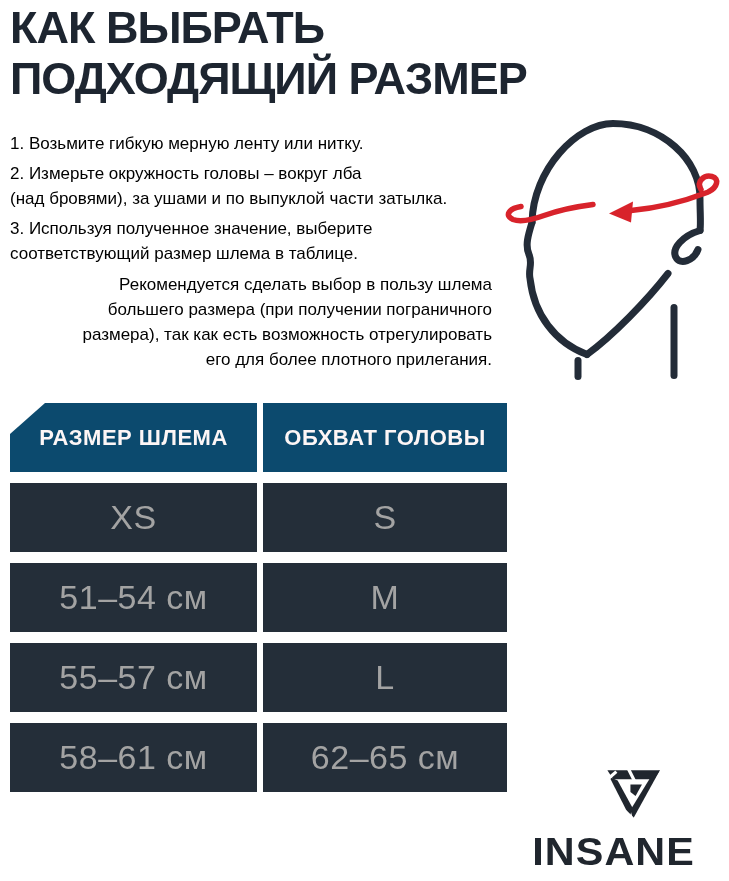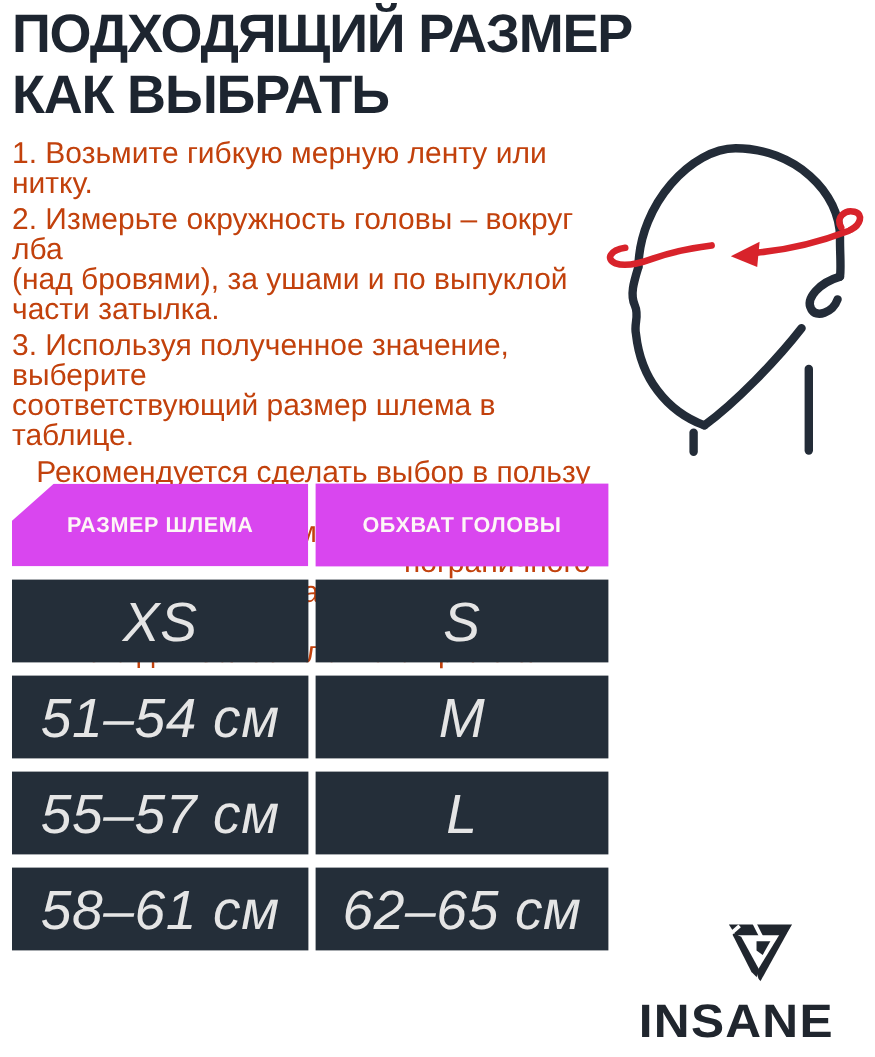--- a/index.html
+++ b/index.html
@@ -13,53 +13,53 @@
   
   .title{
     position:absolute;left:10px;top:2px;
     color:#1d2530;
     font-size:45px;line-height:51px;font-weight:700;
     letter-spacing:-1px;
     text-transform:uppercase;
   }
   
   .instructions{
-    position:absolute;left:10px;top:116px;width:482px;
-    color:#c2410c;
-    font-size:25px;line-height:25px;
+    position:absolute;left:10px;top:131px;width:482px;
+    color:#000000;
+    font-size:17px;line-height:25px;
   }
   .instructions .item{white-space:pre-line;margin:0 0 5px 0;}
   .instructions .recommendation{white-space:pre-line;margin-top:6px;text-align:right;}
   
   .head-figure{
     position:absolute;left:485px;top:106px;width:240px;height:290px;
   }
   
   .size-table{
     position:absolute;left:10px;top:403px;
     display:grid;
     grid-template-columns:247px 244px;
     grid-auto-rows:69px;
     column-gap:6px;row-gap:11px;
   }
   .cell{
     display:flex;align-items:center;justify-content:center;
   }
   .cell.head{
-    background:#d946ef;
+    background:#0c4a6e;
     color:#fdf6f6;
-    font-size:18px;font-weight:700;letter-spacing:.5px;
+    font-size:22px;font-weight:700;letter-spacing:.5px;
   }
   .cell.head.first{
     clip-path:polygon(0 31px,35px 0,100% 0,100% 100%,0 100%);
   }
   .cell.dark{
     background:#242e39;
-    color:#e5e5e5;
-    font-size:46px;font-weight:400;letter-spacing:.5px;font-style:italic;
+    color:#a3a3a3;
+    font-size:34px;font-weight:400;letter-spacing:.5px;
   }
   
   .brand{
     position:absolute;left:538px;top:764px;width:190px;
     text-align:left;
   }
   .brand .mark{width:64px;height:60px;margin:0 auto;display:block;}
   .brand .wordmark{
     margin-top:6px;
     color:#20262e;
@@ -67,22 +67,22 @@
     transform:scaleX(1.06);transform-origin:center;
     white-space:nowrap;
   }
 </style>
 </head>
 <body>
 
 <div class="page">
 
   <div class="title">
+    <div>КАК ВЫБРАТЬ</div>
     <div>ПОДХОДЯЩИЙ РАЗМЕР</div>
-    <div>КАК ВЫБРАТЬ</div>
   </div>
 
   <div class="instructions">
     <div class="item">1. Возьмите гибкую мерную ленту или нитку.</div>
     <div class="item">2. Измерьте окружность головы – вокруг лба
 (над бровями), за ушами и по выпуклой части затылка.</div>
     <div class="item">3. Используя полученное значение, выберите
 соответствующий размер шлема в таблице.</div>
     <div class="recommendation">Рекомендуется сделать выбор в пользу шлема
 большего размера (при получении пограничного

